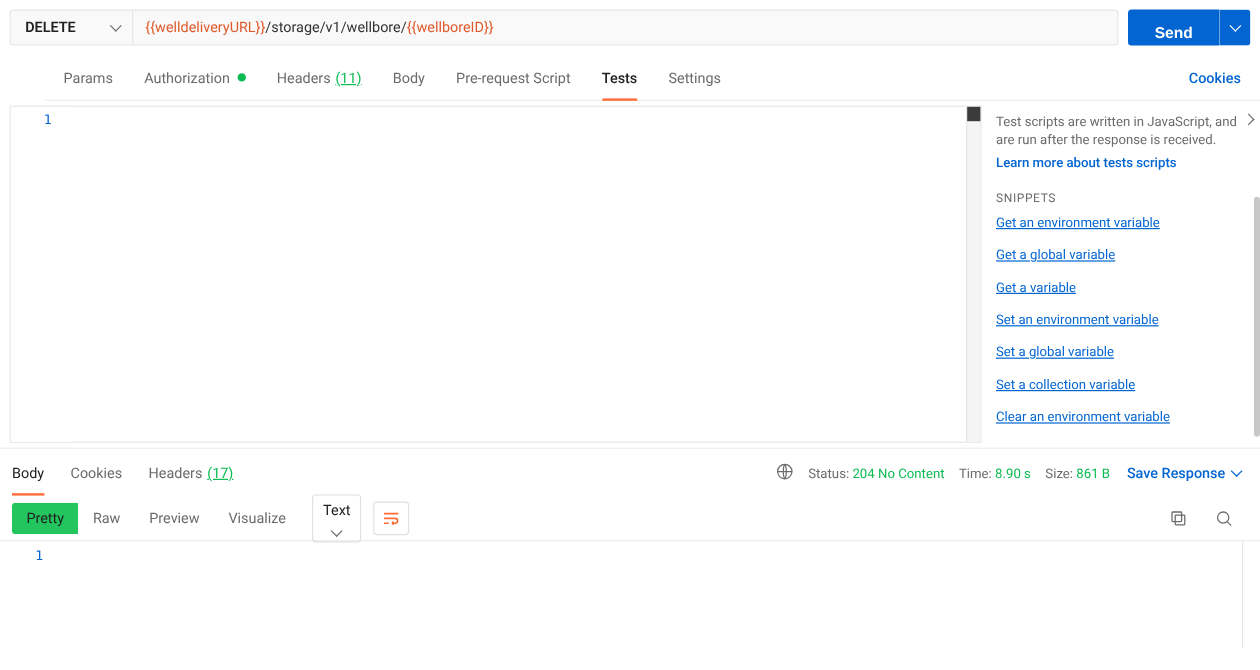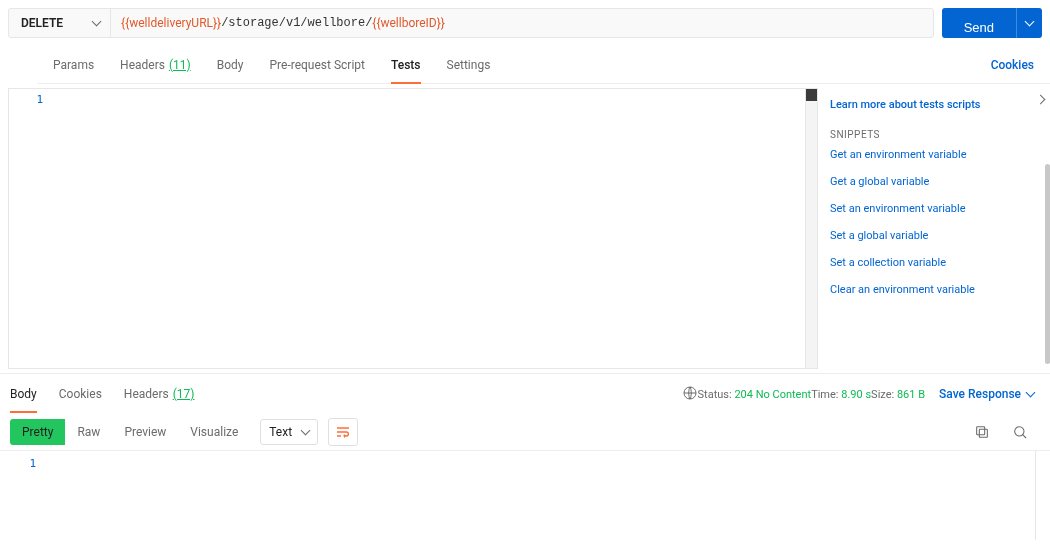--- a/index.html
+++ b/index.html
@@ -49,33 +49,33 @@
   }
   .url-input {
     display: flex;
     align-items: center;
     padding: 0 10px;
     flex: 1;
     font-size: 12px;
     font-family: inherit;
   }
   .url-var { color: #e05a2b; }
-  .url-text { color: #333; font-family: Liberation Mono, monospace; }
+  .url-text { color: #333; }
   .send-group {
     display: flex;
     height: 30px;
   }
   .send-btn {
     background: #0265d2;
     color: #fff;
     border: none;
     border-radius: 3px 0 0 3px;
     padding: 12px 22px;
     font-size: 13px;
-    font-weight: 400;
+    font-weight: 700;
     cursor: pointer;
   }
   .send-drop {
     background: #0265d2;
     border: none;
     border-left: 1px solid rgba(255,255,255,0.25);
     border-radius: 0 3px 3px 0;
     padding: 0 9px;
     cursor: pointer;
     display:flex;align-items:center;justify-content:center;
@@ -171,20 +171,21 @@
     letter-spacing: 0.5px;
     color: #6b6b6b;
     margin: 18px 0 8px 0;
   }
   .snippet-link {
     display:block;
     color:#0265d2;
     font-size:11px;
     margin:0 0 14px 0;
     cursor:pointer;
+    text-decoration:underline;
   }
   .chevron-right {
     position:absolute; top:12px; right:6px;
     width:7px;height:7px;
     border-right:1.4px solid #6b6b6b;
     border-bottom:1.4px solid #6b6b6b;
     transform:rotate(-45deg);
     cursor:pointer;
   }
   .side-scroll {
@@ -204,21 +205,21 @@
     font-size:12px;
     cursor:pointer;
     position:relative;
     height:100%;
     display:flex;align-items:center;
   }
   .resp-tabs .tab.active { color:#212121; }
   .resp-tabs .tab.active::after{
     content:""; position:absolute; bottom:1px;left:0;right:0;height:2px;background:#ff6c37;
   }
-  .resp-status { display:flex; align-items:center; font-size:11px; color:#6b6b6b;}
+  .resp-status { display:flex; align-items:center; gap:12px; font-size:11px; color:#6b6b6b;}
   .val-green { color:#0cbb52; }
   .save-resp { color:#0265d2; font-size:12px; font-weight:500; cursor:pointer; display:flex;align-items:center;gap:6px; margin-left:14px;}
   .globe-icon svg { width:16px;height:16px; }
   
   .view-row {
     display:flex; align-items:center;
     padding: 0 16px 0 10px;
     height: 36px;
     gap: 10px;
   }
@@ -234,20 +235,21 @@
     cursor:pointer;
   }
   .seg .sbtn.active { background:#22c55e; color:#212121; }
   .type-sel {
     border:1px solid #e0e0e0;
     border-radius:3px;
     padding:5px 8px;
     display:flex;align-items:center;gap:10px;
     font-size:12px;
     cursor:pointer;
+    flex-direction:column;
   }
   .wrap-btn {
     border:1px solid #e0e0e0;
     border-radius:3px;
     width:30px;height:28px;
     display:flex;align-items:center;justify-content:center;
     cursor:pointer;
   }
   .icon-btn {
     width:28px;height:28px;
@@ -288,20 +290,24 @@
     <button class="send-btn">Send</button>
     <button class="send-drop">
       <span class="chevron-down white"></span>
     </button>
   </div>
 </div>
 
 <div class="req-tabs">
   <div class="tab">
       <span>Params</span>
+    </div>
+  <div class="tab">
+      <span>Authorization</span>
+      <span class="dot-green"></span>
     </div>
   <div class="tab">
       <span>Headers</span>
       <span class="count-green">(11)</span>
     </div>
   <div class="tab">
       <span>Body</span>
     </div>
   <div class="tab">
       <span>Pre-request Script</span>
@@ -321,24 +327,26 @@
     <div class="gutter">
         <div>1</div>
       </div>
     <div class="code-body"></div>
     <div class="mini-scroll">
         <div class="thumb"></div>
       </div>
   </div>
   <div class="snippets-pane">
     <span class="chevron-right"></span>
+    <div class="help">Test scripts are written in JavaScript, and are run after the response is received.</div>
     <a class="learn">Learn more about tests scripts</a>
     <div class="snippets-title">SNIPPETS</div>
     <a class="snippet-link">Get an environment variable</a>
     <a class="snippet-link">Get a global variable</a>
+    <a class="snippet-link">Get a variable</a>
     <a class="snippet-link">Set an environment variable</a>
     <a class="snippet-link">Set a global variable</a>
     <a class="snippet-link">Set a collection variable</a>
     <a class="snippet-link">Clear an environment variable</a>
     <div class="side-scroll"></div>
   </div>
 </div>
 
 <div class="resp-tabs">
   <div class="tab active">

